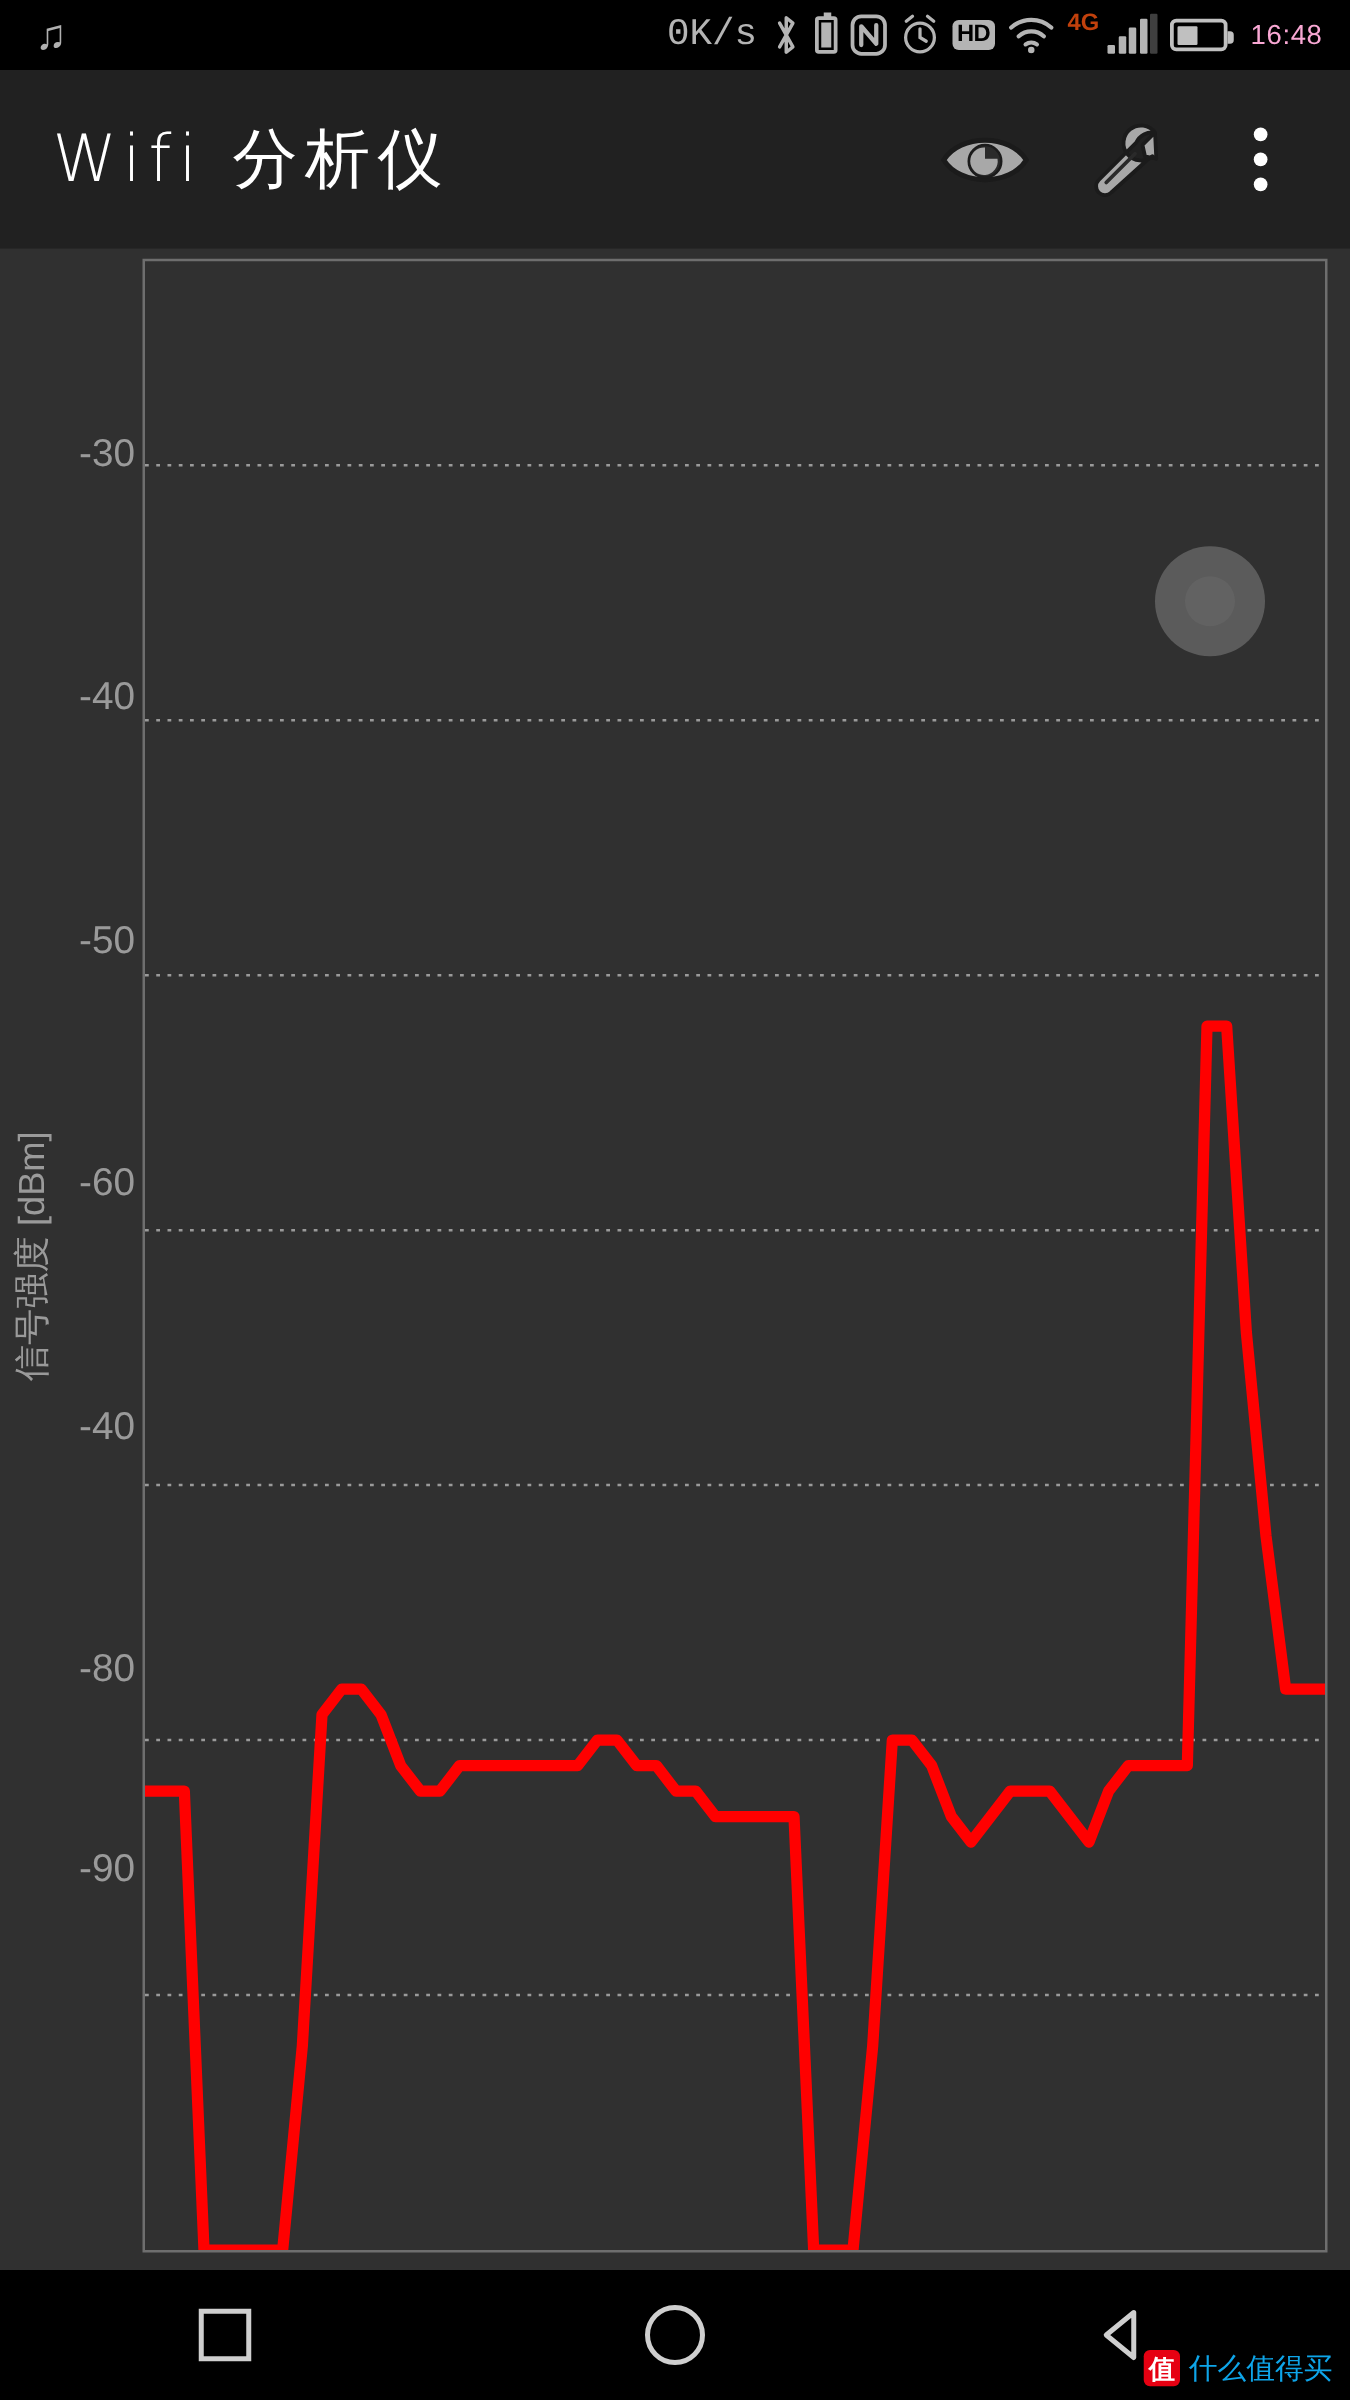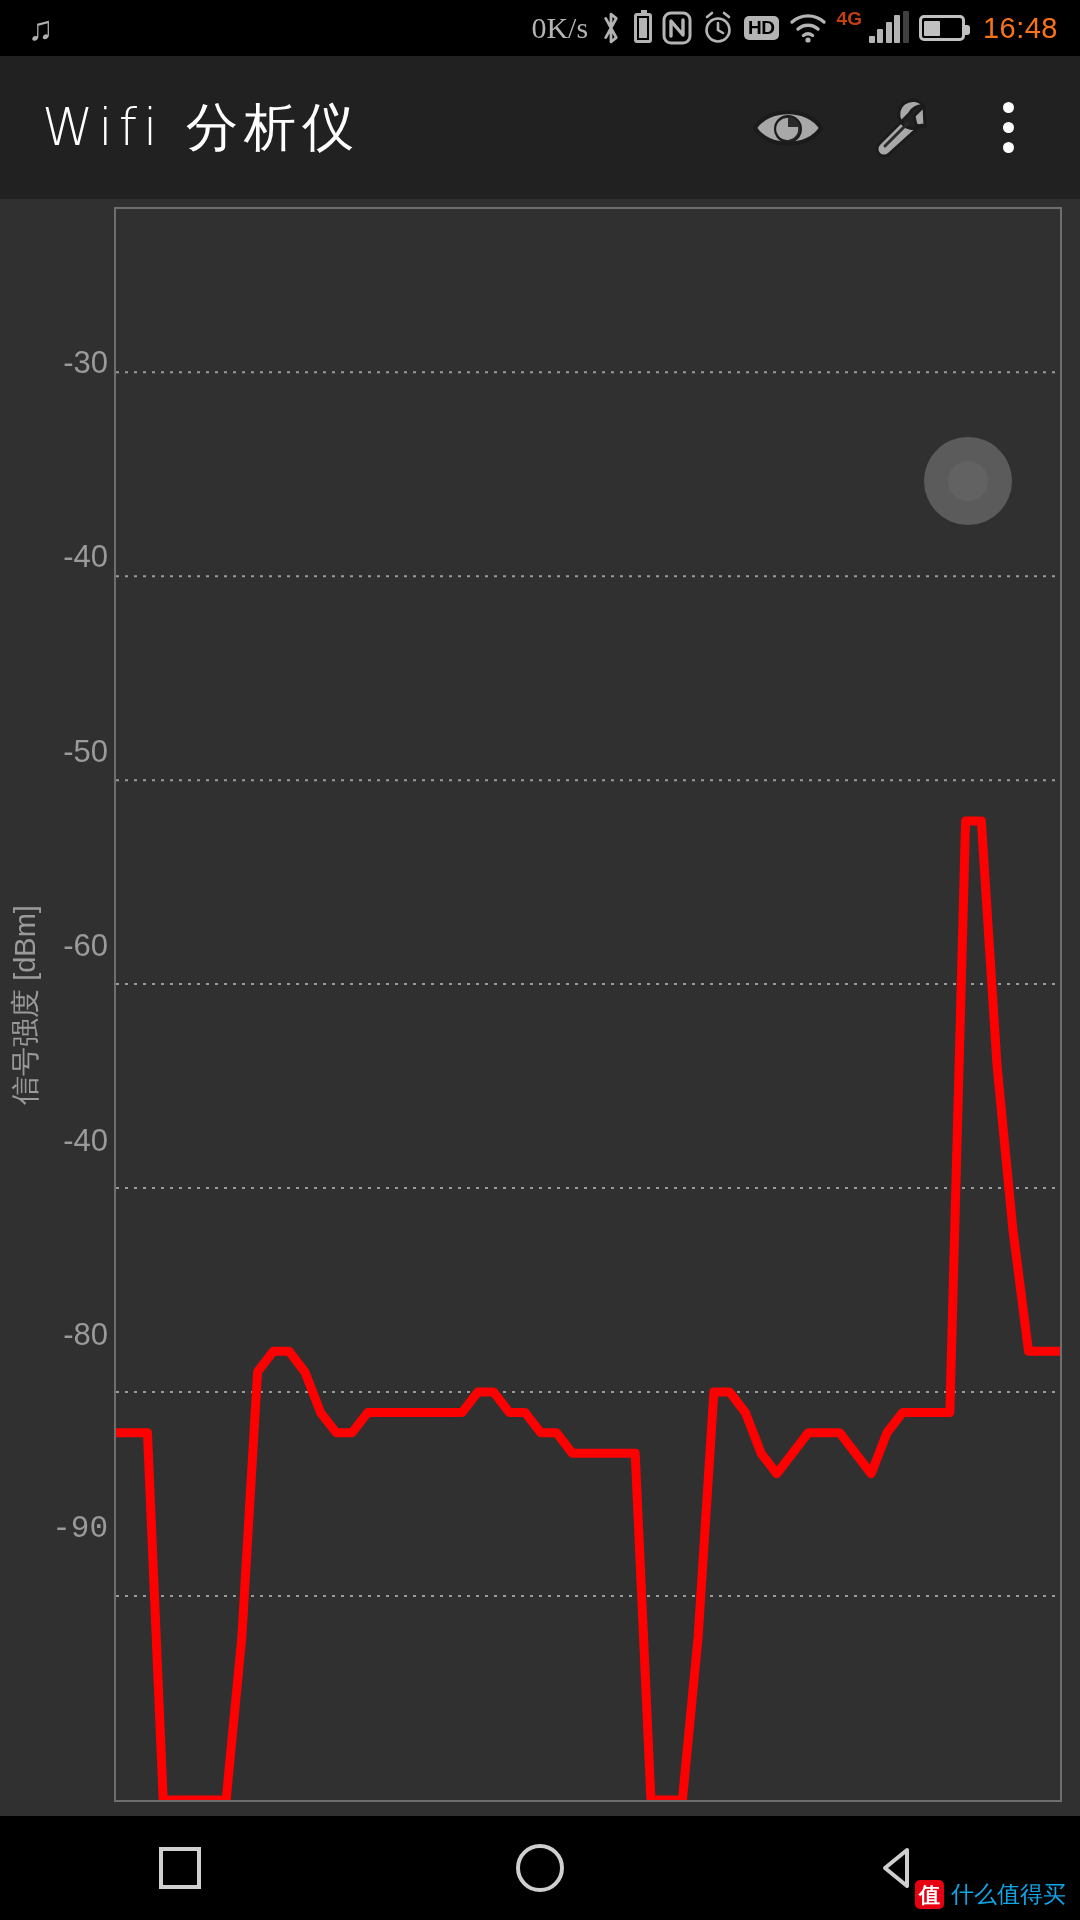--- a/index.html
+++ b/index.html
@@ -24,23 +24,23 @@
     display: flex;
     align-items: center;
     padding: 0 22px 0 28px;
     flex: 0 0 56px;
     color: #b4b4b4;
   }
   .sb-left { display: flex; align-items: center; gap: 10px; }
   .sb-spacer { flex: 1; }
   .sb-right { display: flex; align-items: center; gap: 10px; }
   .music-note { font-size: 34px; line-height: 1; color: #b0b0b0; }
-  .netspeed { font-size: 30px; letter-spacing: 0px; color: #b4b4b4; font-family: Liberation Serif, serif; }
+  .netspeed { font-size: 30px; letter-spacing: 0px; color: #b4b4b4; font-family: Liberation Mono, monospace; }
   .sb-icon { display: inline-flex; align-items: center; justify-content: center; }
-  .clock-time { font-size: 29px; color: #f97316; margin-left: 8px; letter-spacing: 0.5px; }
+  .clock-time { font-size: 22px; color: #f9a8d4; margin-left: 8px; letter-spacing: 0.5px; }
   .hd-badge {
     background: #b4b4b4; color: #000; font-size: 19px; font-weight: bold;
     border-radius: 5px; padding: 1px 4px; line-height: 1.15; letter-spacing: -0.5px;
   }
   .g4 { font-size: 19px; color: #c2410c; position: relative; top: -9px; margin-right: -3px; font-weight: bold;}
   .bars { display: inline-flex; align-items: flex-end; gap: 2.5px; height: 30px; }
   .bars i { display: block; width: 6px; background: #b4b4b4; border-radius: 1px; }
   .bars i:nth-child(1){ height: 7px; }
   .bars i:nth-child(2){ height: 14px; }
   .bars i:nth-child(3){ height: 21px; }
@@ -277,21 +277,21 @@
     <div class="ylabel-col">
       <div class="ylabel">信号强度 [dBm]</div>
     </div>
     <div class="tick-col">
         <div class="tick-lbl" style="top: 155.59px;">-30</div>
         <div class="tick-lbl" style="top: 350.077px;">-40</div>
         <div class="tick-lbl" style="top: 544.564px;">-50</div>
         <div class="tick-lbl" style="top: 739.051px;">-60</div>
         <div class="tick-lbl" style="top: 933.538px;">-40</div>
         <div class="tick-lbl" style="top: 1128.03px;">-80</div>
-        <div class="tick-lbl" style="top: 1321px; font-family: Liberation Mono, monospace;">-90</div>
+        <div class="tick-lbl" style="top: 1288px;">-90</div>
       </div>
     <div class="plot">
       <svg id="plot-svg" preserveAspectRatio="none" viewBox="0 0 1000 1000">
         <g id="gridlines">
             <line x1="0" x2="1000" y1="102.56410256410255" y2="102.56410256410255" stroke="#9a9a9a" stroke-width="2" stroke-dasharray="3 6" vector-effect="non-scaling-stroke"></line>
             <line x1="0" x2="1000" y1="230.76923076923077" y2="230.76923076923077" stroke="#9a9a9a" stroke-width="2" stroke-dasharray="3 6" vector-effect="non-scaling-stroke"></line>
             <line x1="0" x2="1000" y1="358.97435897435895" y2="358.97435897435895" stroke="#9a9a9a" stroke-width="2" stroke-dasharray="3 6" vector-effect="non-scaling-stroke"></line>
             <line x1="0" x2="1000" y1="487.1794871794872" y2="487.1794871794872" stroke="#9a9a9a" stroke-width="2" stroke-dasharray="3 6" vector-effect="non-scaling-stroke"></line>
             <line x1="0" x2="1000" y1="615.3846153846155" y2="615.3846153846155" stroke="#9a9a9a" stroke-width="2" stroke-dasharray="3 6" vector-effect="non-scaling-stroke"></line>
             <line x1="0" x2="1000" y1="743.5897435897436" y2="743.5897435897436" stroke="#9a9a9a" stroke-width="2" stroke-dasharray="3 6" vector-effect="non-scaling-stroke"></line>

